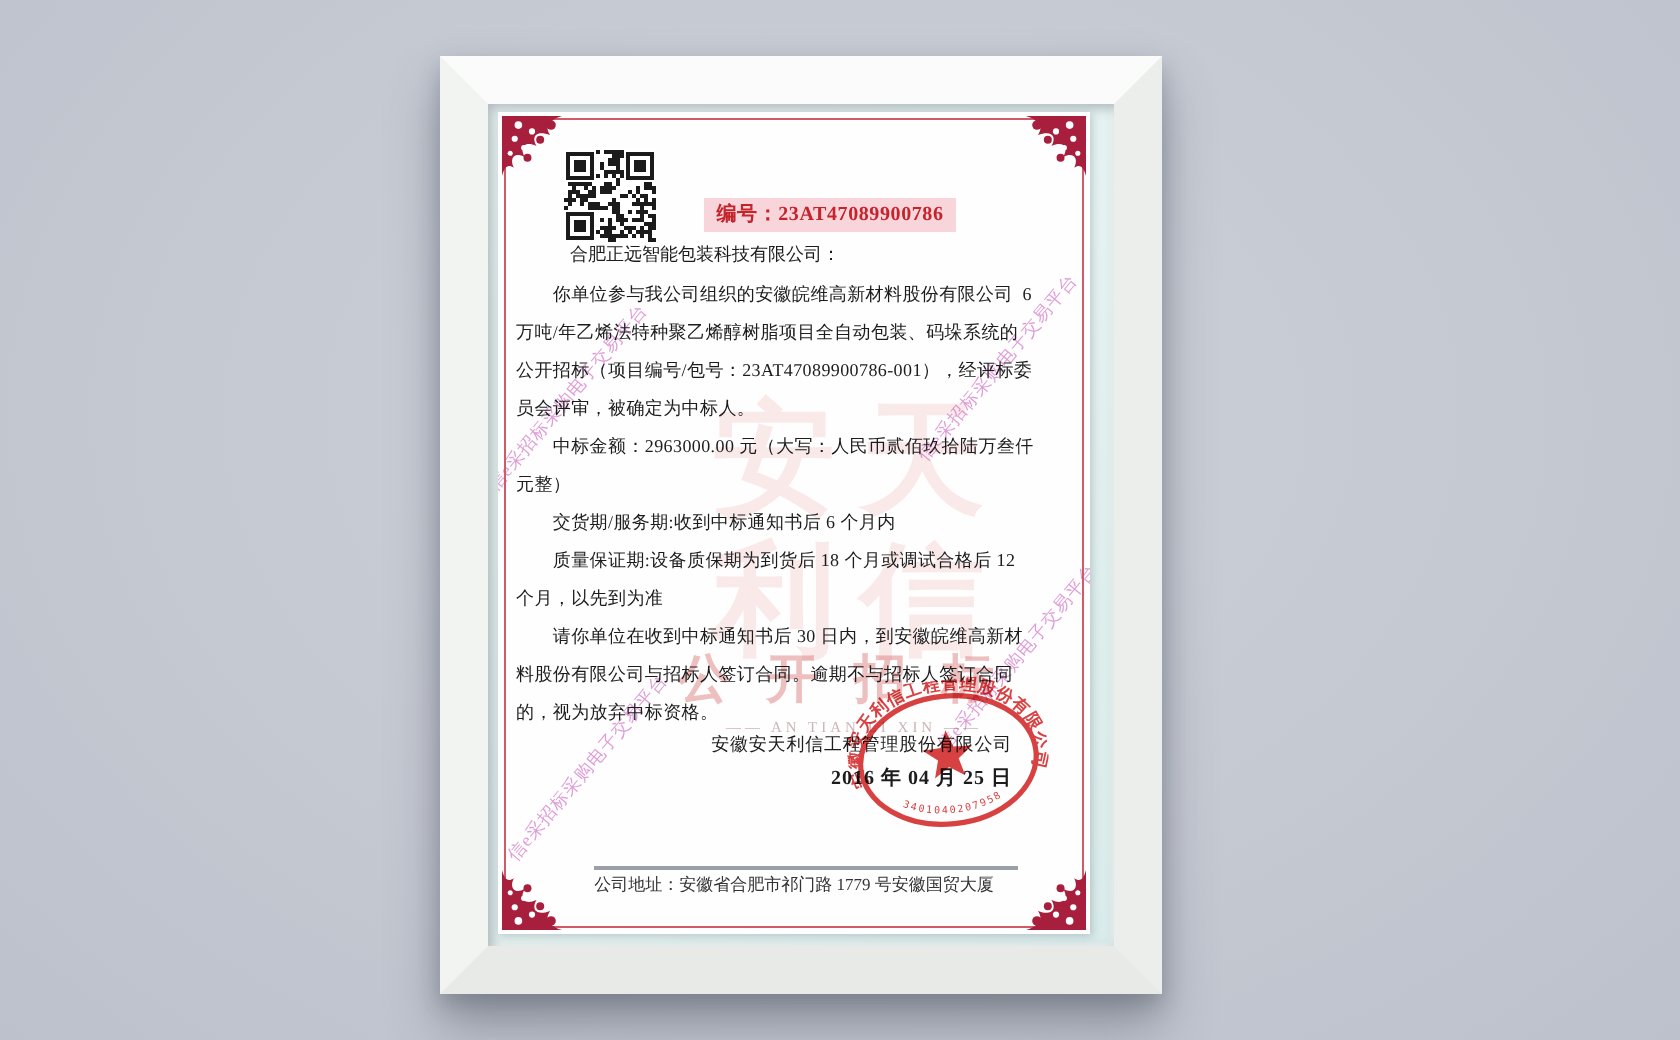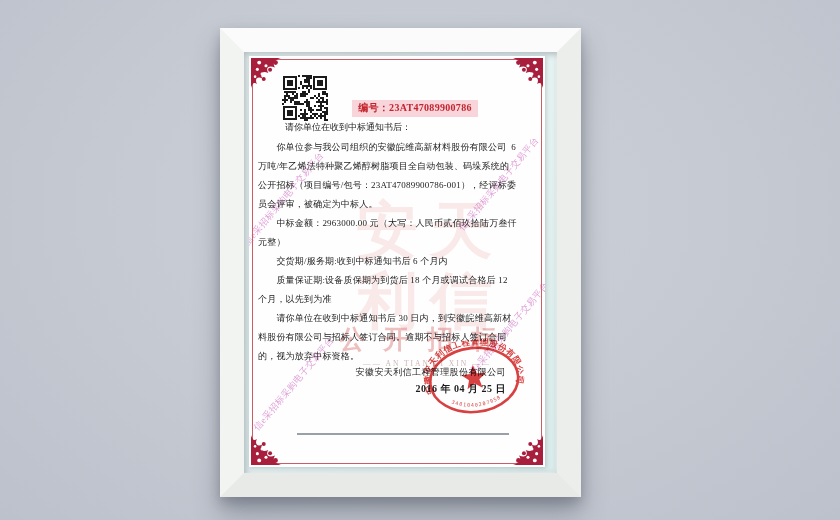--- a/index.html
+++ b/index.html
@@ -285,21 +285,21 @@
         </div>
       <span class="fm tl"></span>
       <span class="fm tr"></span>
       <span class="fm bl"></span>
     </div>
 
     <div class="doc-number-row">
       <span class="doc-number">编号：23AT47089900786</span>
     </div>
 
-    <div class="addressee">请你单位在收到中标通知书后：</div>
+    <div class="addressee">合肥正远智能包装科技有限公司：</div>
     <div class="body-text">　　你单位参与我公司组织的安徽皖维高新材料股份有限公司  6
 万吨/年乙烯法特种聚乙烯醇树脂项目全自动包装、码垛系统的
 公开招标（项目编号/包号：23AT47089900786-001），经评标委
 员会评审，被确定为中标人。
 　　中标金额：2963000.00 元（大写：人民币贰佰玖拾陆万叁仟
 元整）
 　　交货期/服务期:收到中标通知书后 6 个月内
 　　质量保证期:设备质保期为到货后 18 个月或调试合格后 12
 个月，以先到为准
 　　请你单位在收到中标通知书后 30 日内，到安徽皖维高新材
@@ -320,20 +320,21 @@
       <polygon points="50,25 53.2,33.6 62.4,34 55.2,39.7 57.6,48.5 50,43.5 42.4,48.5 44.8,39.7 37.6,34 46.8,33.6" fill="#d43030"></polygon>
       <text font-size="8.6" font-weight="bold" fill="#d43030" letter-spacing="0.4" font-family="'Liberation Serif','DejaVu Serif',serif">
         <textPath href="#arcTop" startOffset="50%" text-anchor="middle">安徽安天利信工程管理股份有限公司</textPath>
       </text>
       <text font-size="5" fill="#d43030" letter-spacing="1" font-family="'DejaVu Sans Mono',monospace">
         <textPath href="#arcBottom" startOffset="50%" text-anchor="middle">3401040207958</textPath>
       </text>
     </svg>
 
     <div class="footer-rule"></div>
+    <div class="footer-address">公司地址：安徽省合肥市祁门路 1779 号安徽国贸大厦</div>
 
     <div class="paper-border"></div>
     <svg class="corner tl" viewBox="0 0 33 33">
         <use href="#ornament"></use>
       </svg>
     <svg class="corner tr" viewBox="0 0 33 33">
         <use href="#ornament"></use>
       </svg>
     <svg class="corner bl" viewBox="0 0 33 33">
         <use href="#ornament"></use>

